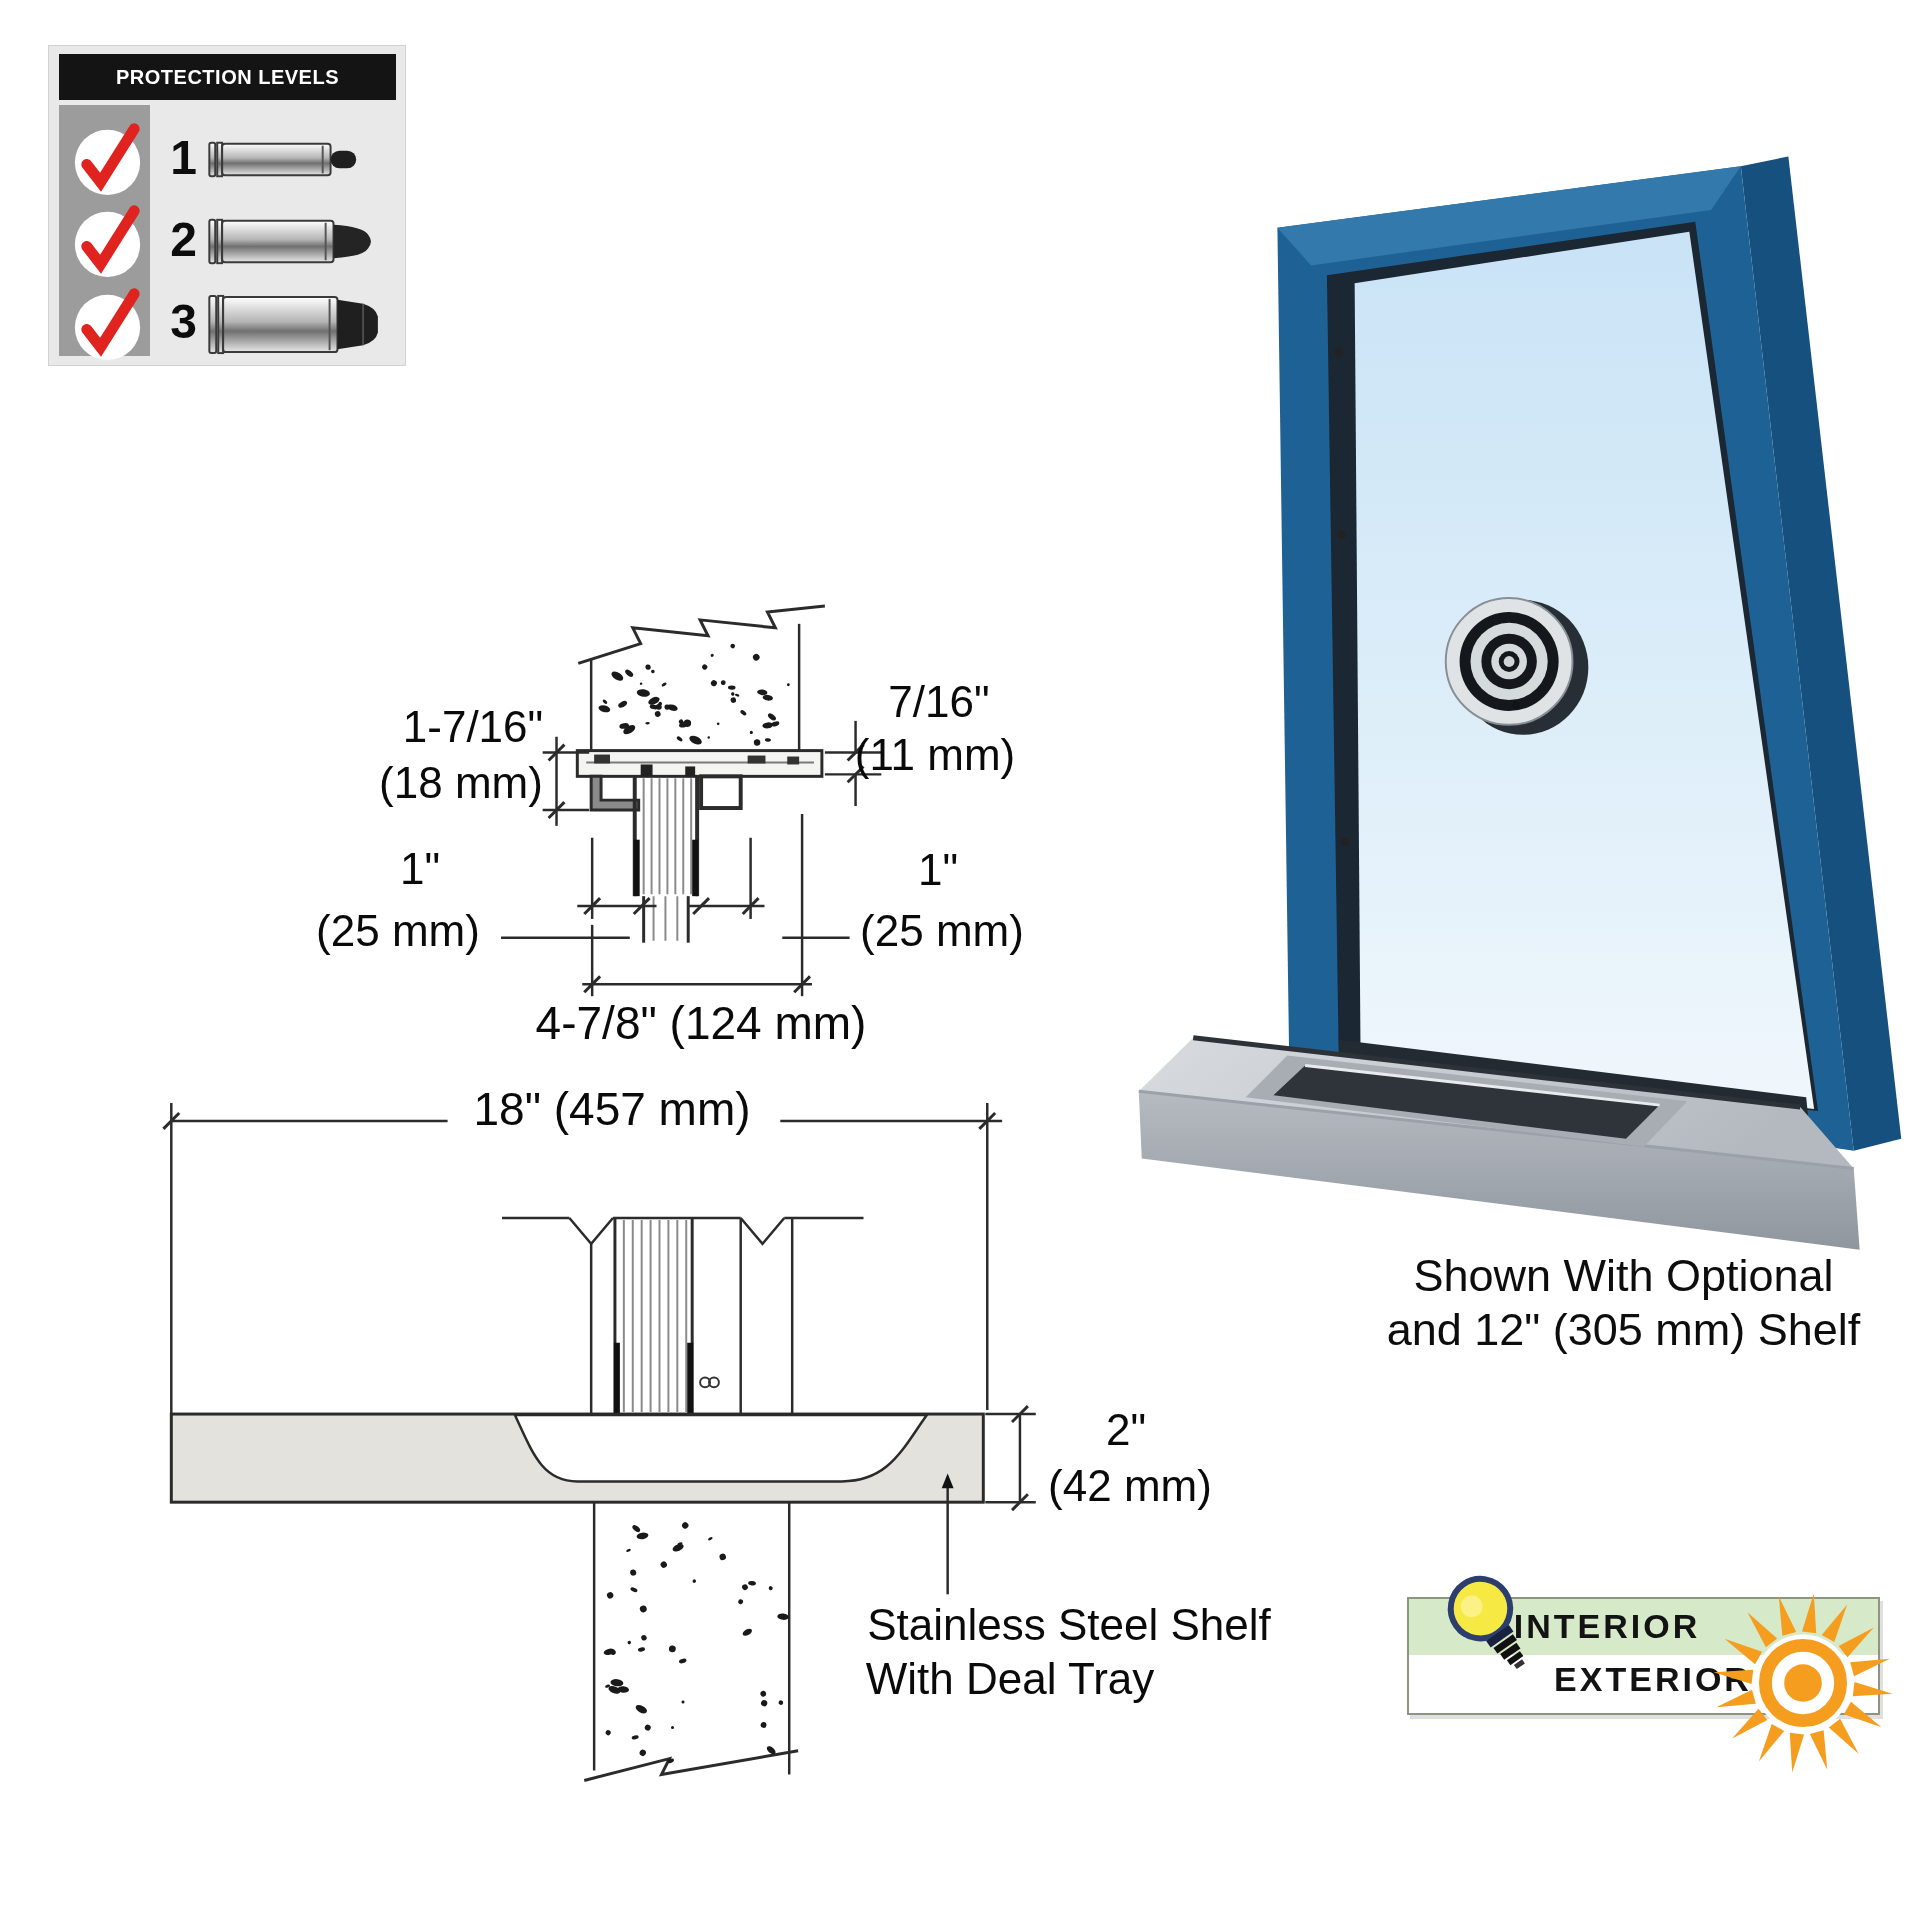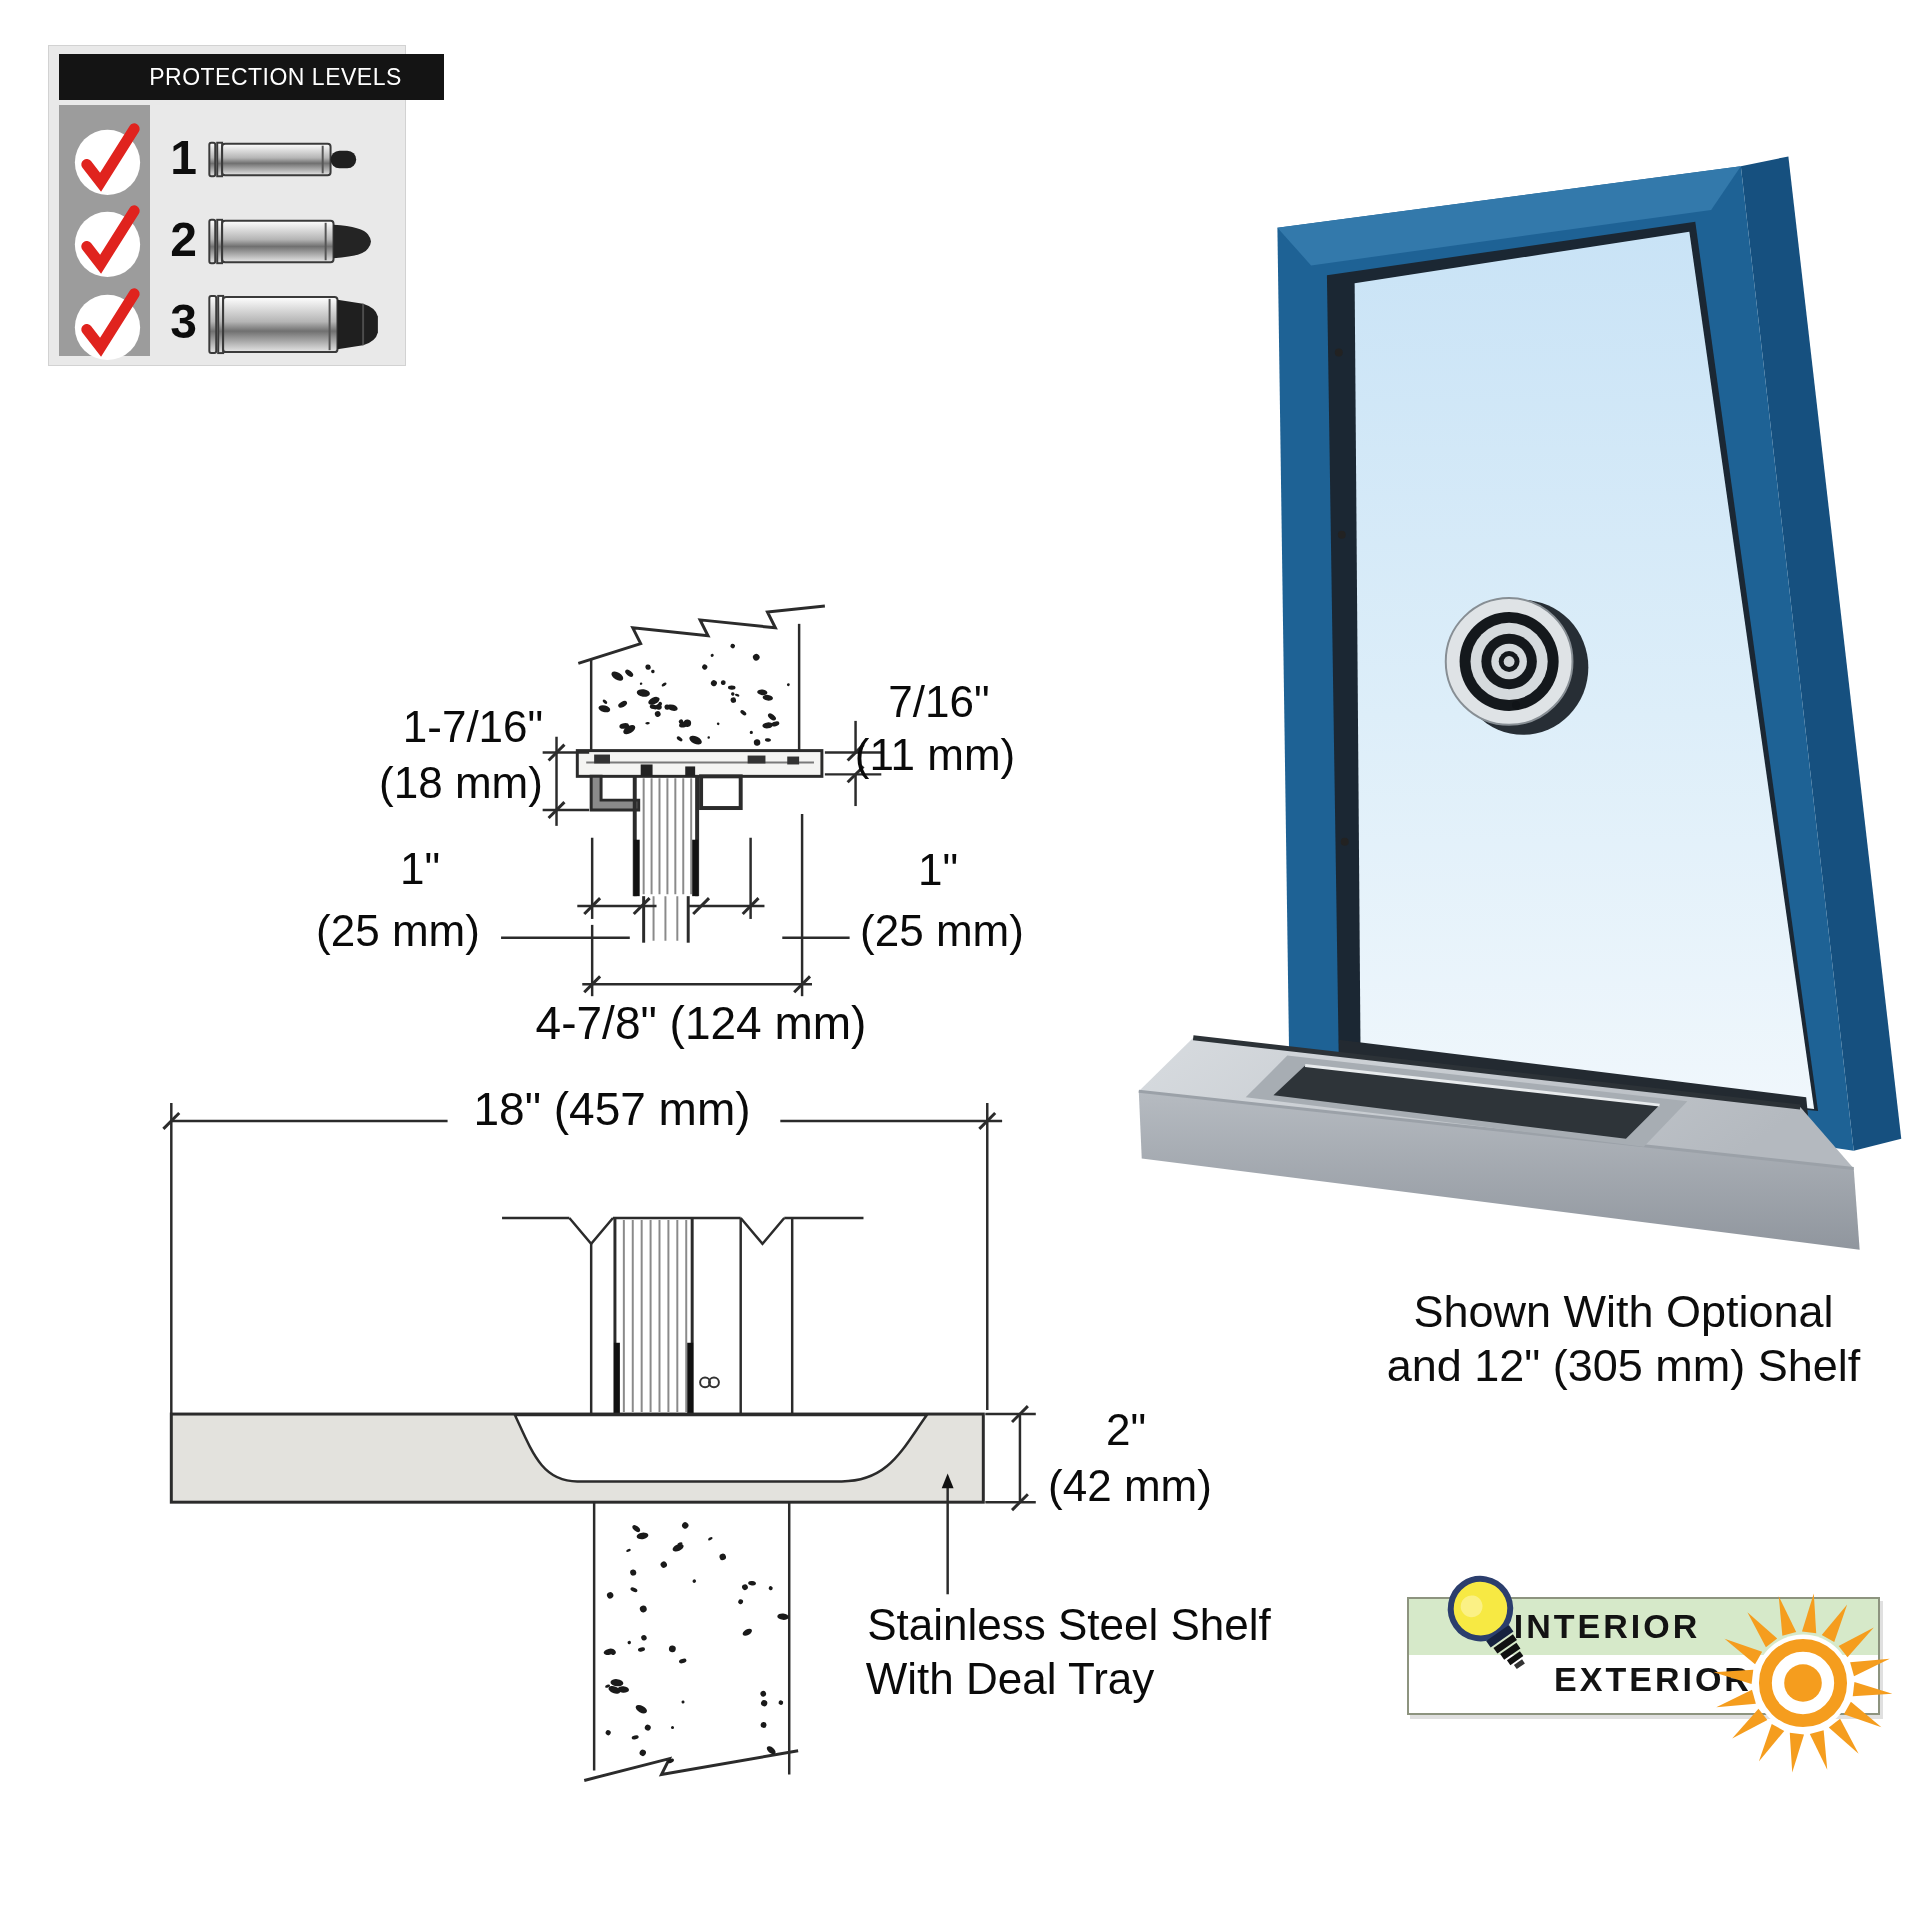--- a/index.html
+++ b/index.html
@@ -4,35 +4,35 @@
 <style>
   html,body{margin:0;padding:0;}
   body{width:1927px;height:1927px;background:#ffffff;position:relative;overflow:hidden;
        font-family:"Liberation Sans", sans-serif;color:#0d0d0d;}
   #canvas{position:absolute;left:0;top:0;width:1927px;height:1927px;}
 
   
   .panel{position:absolute;left:48px;top:45px;width:356px;height:319px;background:#e9e9e9;
          border:1px solid #d2d2d2;}
   .panel-header{position:absolute;left:10px;top:8px;width:337px;height:46px;background:#141414;
-         color:#ffffff;font-size:23px;font-weight:400;letter-spacing:0.5px;
-         display:flex;align-items:center;justify-content:center;padding-left:48px;}
+         color:#ffffff;font-size:20px;font-weight:700;letter-spacing:0.5px;
+         display:flex;align-items:center;justify-content:center;}
   .panel-col{position:absolute;left:10px;top:59px;width:91px;height:251px;background:#9c9c9c;}
   .check-svg{position:absolute;left:14px;width:89px;height:89px;}
   .lvl-num{position:absolute;left:109px;width:51px;text-align:center;font-size:48px;font-weight:700;}
   .bullet-svg{position:absolute;left:158px;width:188px;height:69px;}
 
   .note{position:absolute;left:40px;top:388px;font-size:42px;line-height:52px;letter-spacing:-0.5px;}
 
   
   .dim{position:absolute;transform:translate(-50%,-50%);font-size:44px;white-space:nowrap;color:#0a0a0a;}
   .dim.big{font-size:46px;}
 
   .caption{position:absolute;left:1381px;top:1249px;width:485px;text-align:center;
-           font-size:45px;line-height:54px;white-space:nowrap;margin-top:36px;}
+           font-size:45px;line-height:54px;white-space:nowrap;}
 
   
   .badge{position:absolute;left:1399px;top:1597px;width:469px;height:114px;background:#ffffff;
          border:2px solid #8d947f;box-shadow:3px 4px 0 rgba(0,0,0,.12);margin-left:8px;}
   .badge-green{position:absolute;left:0;top:0;width:100%;height:56px;background:#d6e9c9;}
   .badge-int{position:absolute;left:99px;top:8px;width:198px;text-align:center;
              font-size:34px;font-weight:700;letter-spacing:3px;color:#131313;}
   .badge-ext{position:absolute;left:145px;top:61px;width:198px;text-align:center;
              font-size:34px;font-weight:700;letter-spacing:3px;color:#131313;}
   .bulb{position:absolute;left:12px;top:-42px;width:111px;height:131px;}

